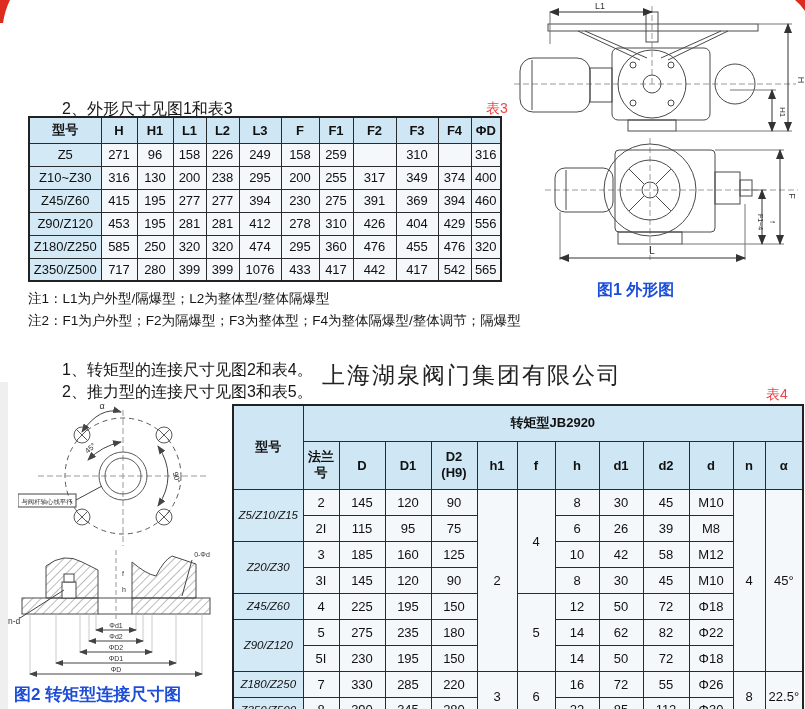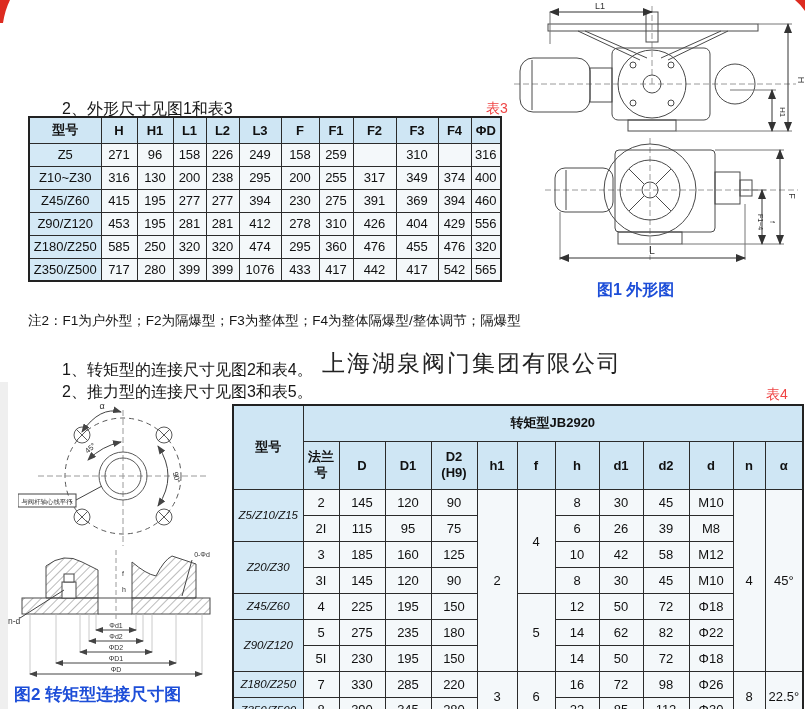--- a/index.html
+++ b/index.html
@@ -153,25 +153,26 @@
           <td>433</td>
           <td>417</td>
           <td>442</td>
           <td>417</td>
           <td>542</td>
           <td>565</td>
     </tr>
   </tbody>
     </table>
 
+  <div class="abs note" style="left:28px;top:290px;">注1：L1为户外型/隔爆型；L2为整体型/整体隔爆型</div>
   <div class="abs note" style="left:28px;top:312px;">注2：F1为户外型；F2为隔爆型；F3为整体型；F4为整体隔爆型/整体调节；隔爆型</div>
 
   <div class="abs sub" style="left:62px;top:360px;">1、转矩型的连接尺寸见图2和表4。</div>
   <div class="abs sub" style="left:62px;top:382px;">2、推力型的连接尺寸见图3和表5。</div>
-  <div class="abs wm" style="left:322px;top:348px;text-align:right;">上海湖泉阀门集团有限公司</div>
+  <div class="abs wm" style="left:322px;top:360px;text-align:right;">上海湖泉阀门集团有限公司</div>
   <div class="abs tlabel" style="left:766px;top:386px;">表4</div>
 
   <svg class="abs" style="left:500px;top:0;" width="305" height="300" viewBox="0 0 305 300">
     <defs>
       <marker id="ah1" markerWidth="10" markerHeight="8" refX="9" refY="4" orient="auto-start-reverse">
           <path d="M0,0 L10,4 L0,8 Z" fill="#333"></path>
         </marker>
     </defs>
     <g stroke="#4a4a4a" stroke-width="1" fill="none">
 
@@ -451,21 +452,21 @@
     <tr>
       <td class="mcol">Z180/Z250</td>
       <td>7</td>
           <td>330</td>
           <td>285</td>
           <td>220</td>
       <td rowspan="2">3</td>
       <td rowspan="2">6</td>
       <td>16</td>
           <td>72</td>
-          <td>98</td>
+          <td>55</td>
           <td>Φ26</td>
       <td rowspan="2">8</td>
       <td rowspan="2">22.5°</td>
     </tr>
     <tr>
       <td class="mcol">Z350/Z500</td>
       <td>8</td>
           <td>390</td>
           <td>345</td>
           <td>280</td>

